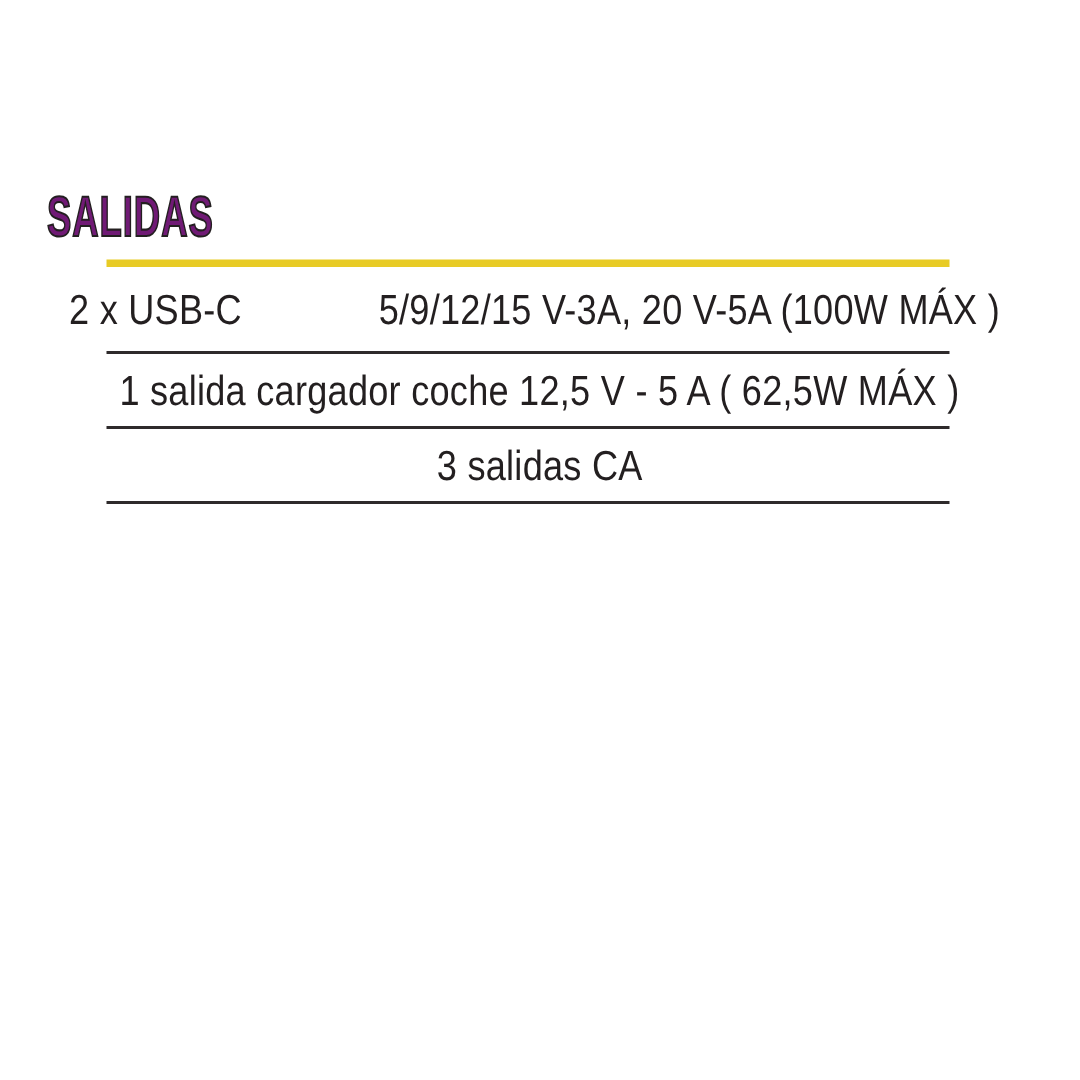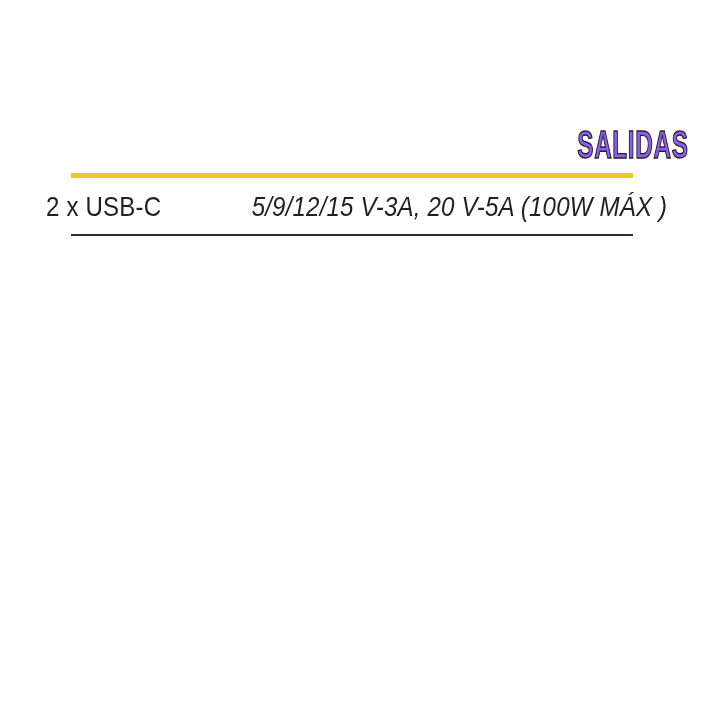--- a/index.html
+++ b/index.html
@@ -18,24 +18,24 @@
     background: #ffffff;
   }
   .title {
     position: absolute;
     top: 124px;
     left: 0;
     width: 720px;
     height: 42px;
     line-height: 42px;
     margin: 0;
-    text-align: right;
+    text-align: left;
     font-size: 38px;
     font-weight: bold;
-    color: #8b5cf6;
+    color: #701a75;
     white-space: nowrap;
   }
   .title .cond {
     display: inline-block;
     transform: scaleX(0.64);
     transform-origin: center center;
     letter-spacing: 1px;
     -webkit-text-stroke: 1.4px #231f20;
   }
   .accent-line {
@@ -83,21 +83,20 @@
     left: 46px;
     top: 50%;
     transform: translateY(-50%);
   }
   .row.first .cell-label .cond { transform-origin: left center; }
   .row.first .cell-value {
     position: absolute;
     right: 53px;
     top: 50%;
     transform: translateY(-50%);
-    font-style: italic;
   }
   .row.first .cell-value .cond { transform-origin: right center; }
 </style>
 </head>
 <body>
 
 <div class="page">
 
   <h1 class="title"><span class="cond">SALIDAS</span></h1>
 
@@ -106,18 +105,24 @@
   <div class="spec-table">
 
     <div class="row first">
       <span class="cell-label"><span class="cond">2 x USB-C</span></span>
       <span class="cell-value"><span class="cond">5/9/12/15 V-3A, 20 V-5A (100W MÁX )</span></span>
     </div>
 
 
 
 
+    <div class="row">
+      <span class="cond">1 salida cargador coche 12,5 V - 5 A ( 62,5W MÁX )</span>
+    </div>
 
+    <div class="row">
+      <span class="cond">3 salidas CA</span>
+    </div>
 
 
 
   </div>
 </div>
 
 </body></html>

